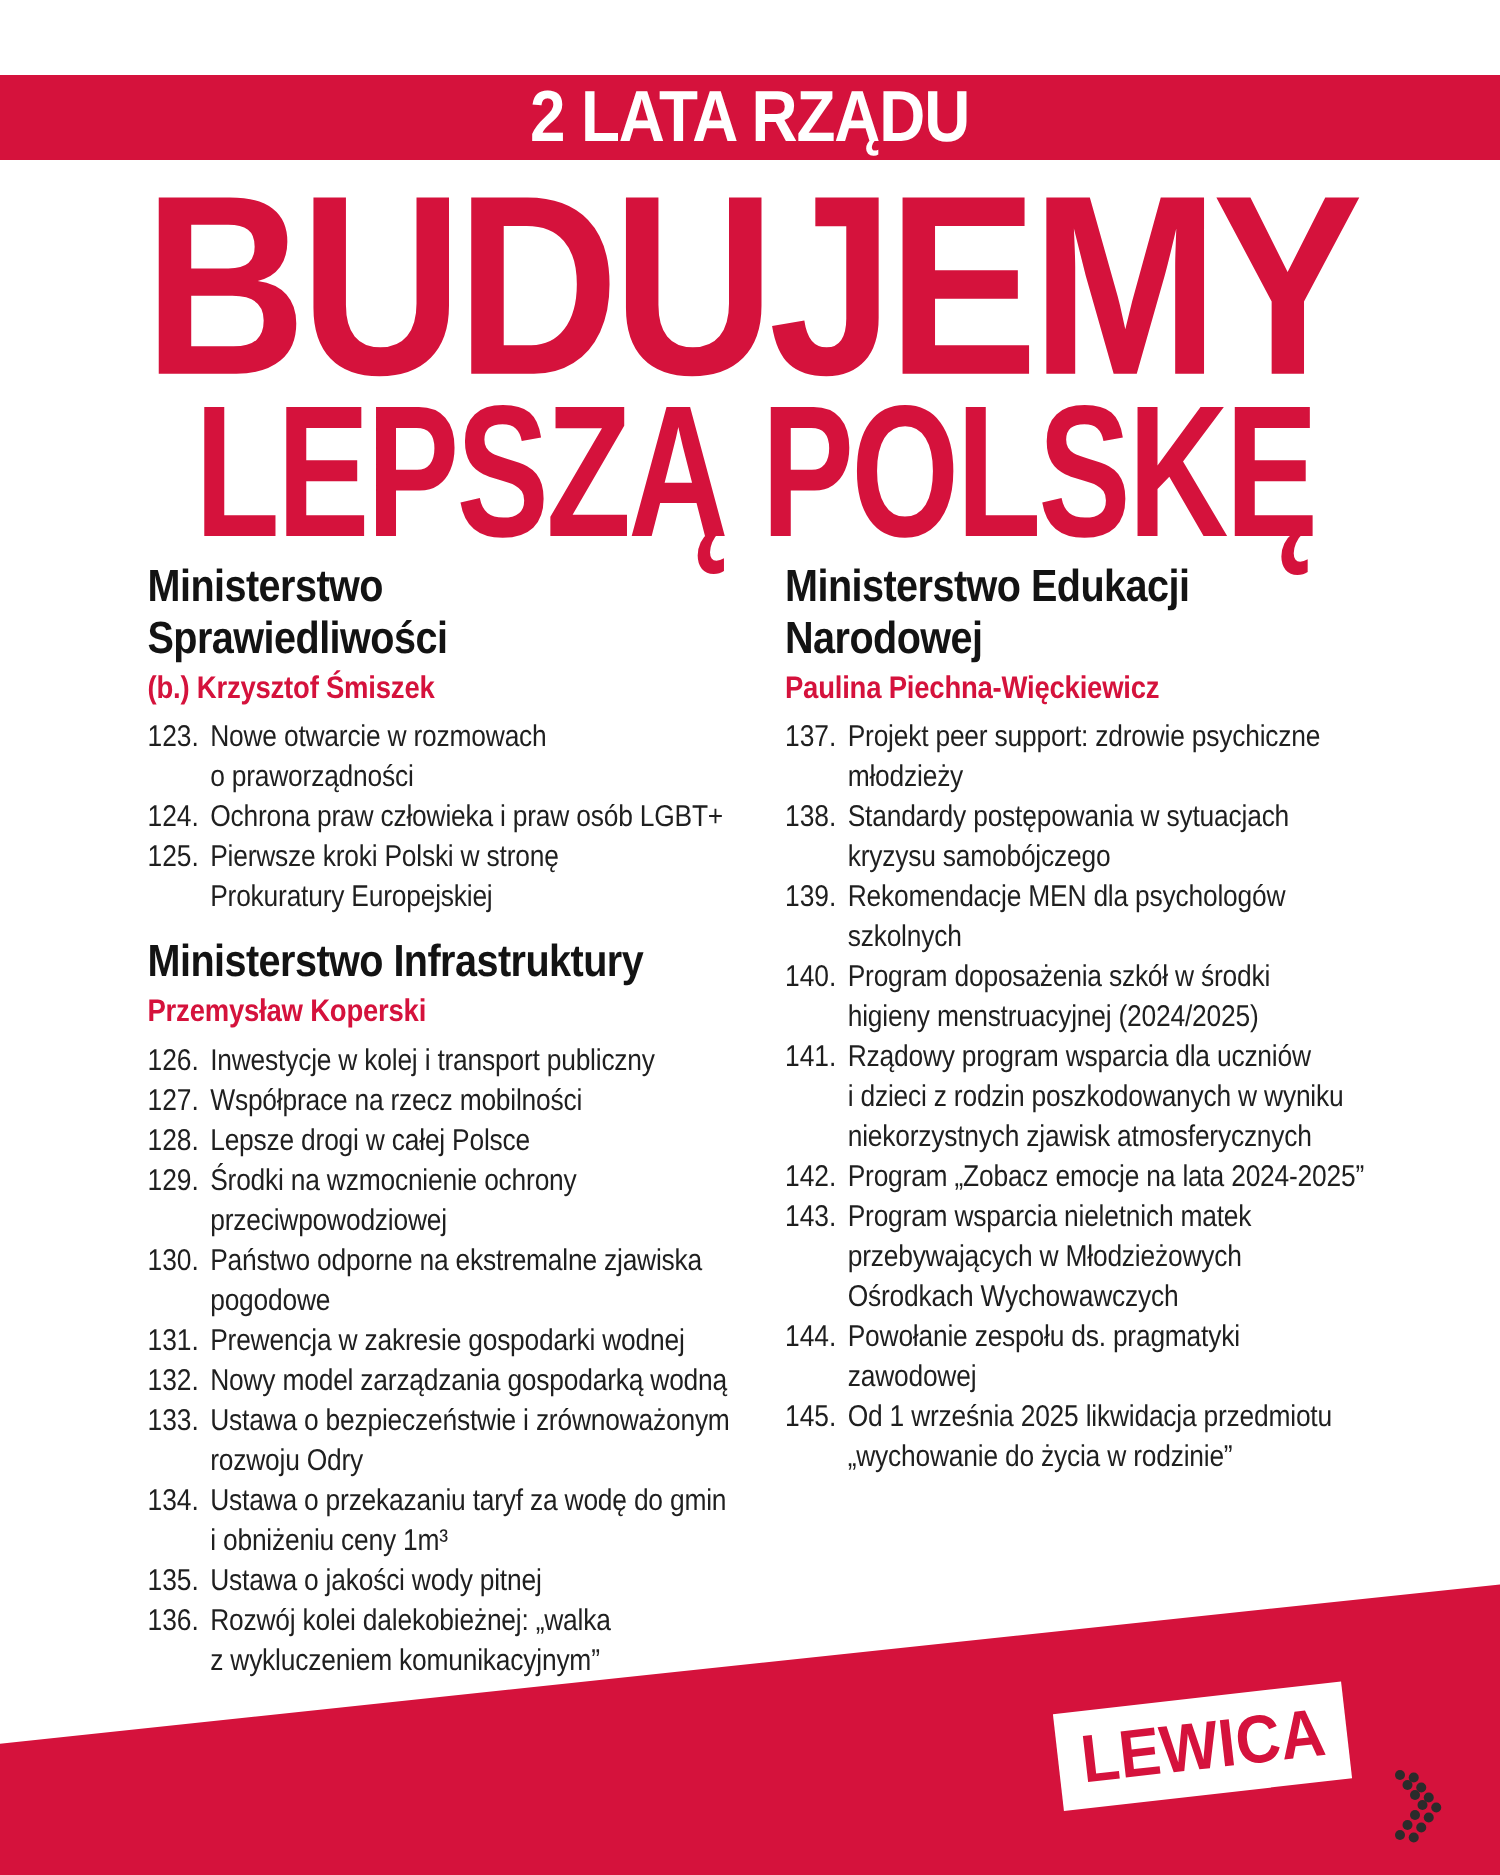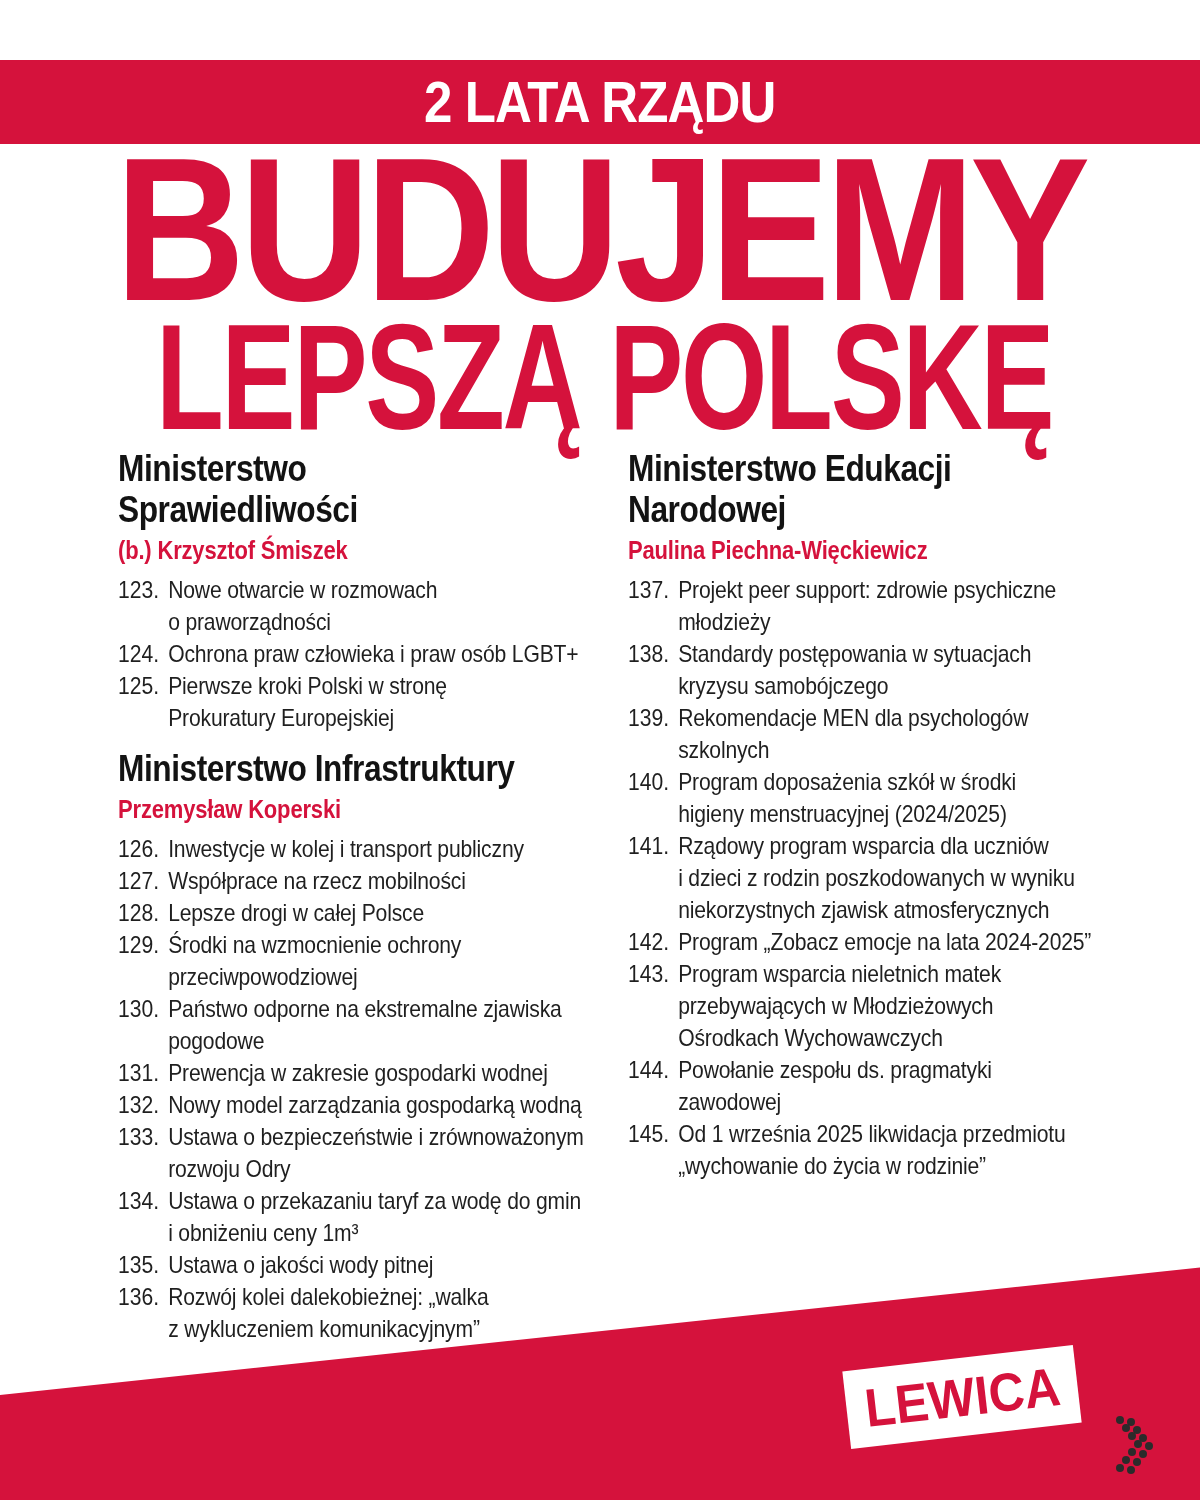--- a/index.html
+++ b/index.html
@@ -14,21 +14,21 @@
   .poster{
     position:relative;
     width:1200px;height:1500px;
     background:var(--background);
     overflow:hidden;
     font-family:"Liberation Sans",sans-serif;
     margin:0 auto;
   }
   
   .topbar{
-    position:absolute;left:0;top:60px;width:100%;height:84px;
+    position:absolute;left:0;top:60px;width:100%;height:68px;
     background:var(--red);
     display:flex;align-items:center;justify-content:center;
   }
   .topbar .label{
     color:#fff;font-weight:900;font-size:58px;line-height:68px;
     transform:scaleX(0.88);letter-spacing:-1px;white-space:nowrap;
   }
   
   .h1{
     position:absolute;left:0;right:0;top:106px;text-align:center;

